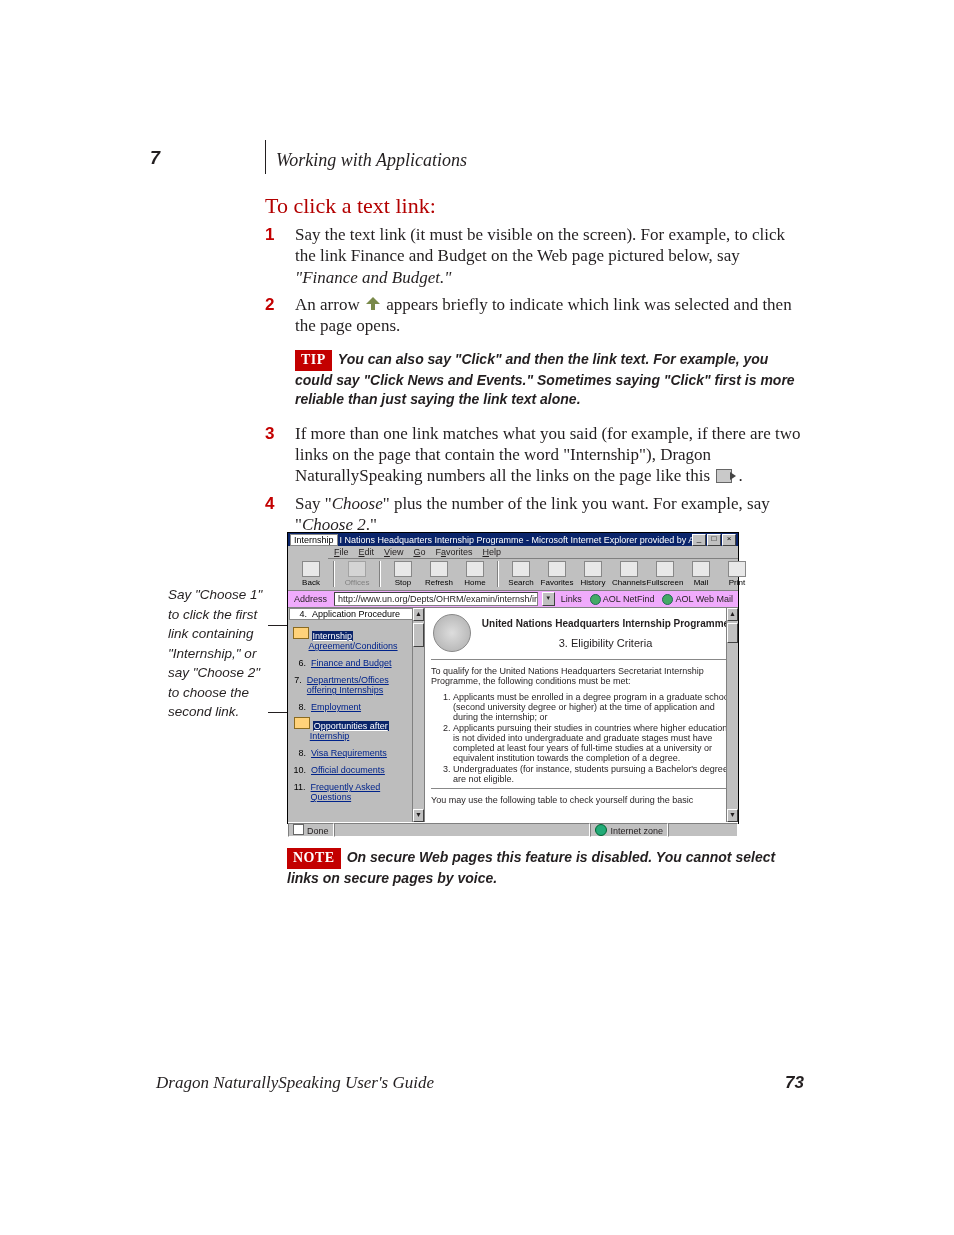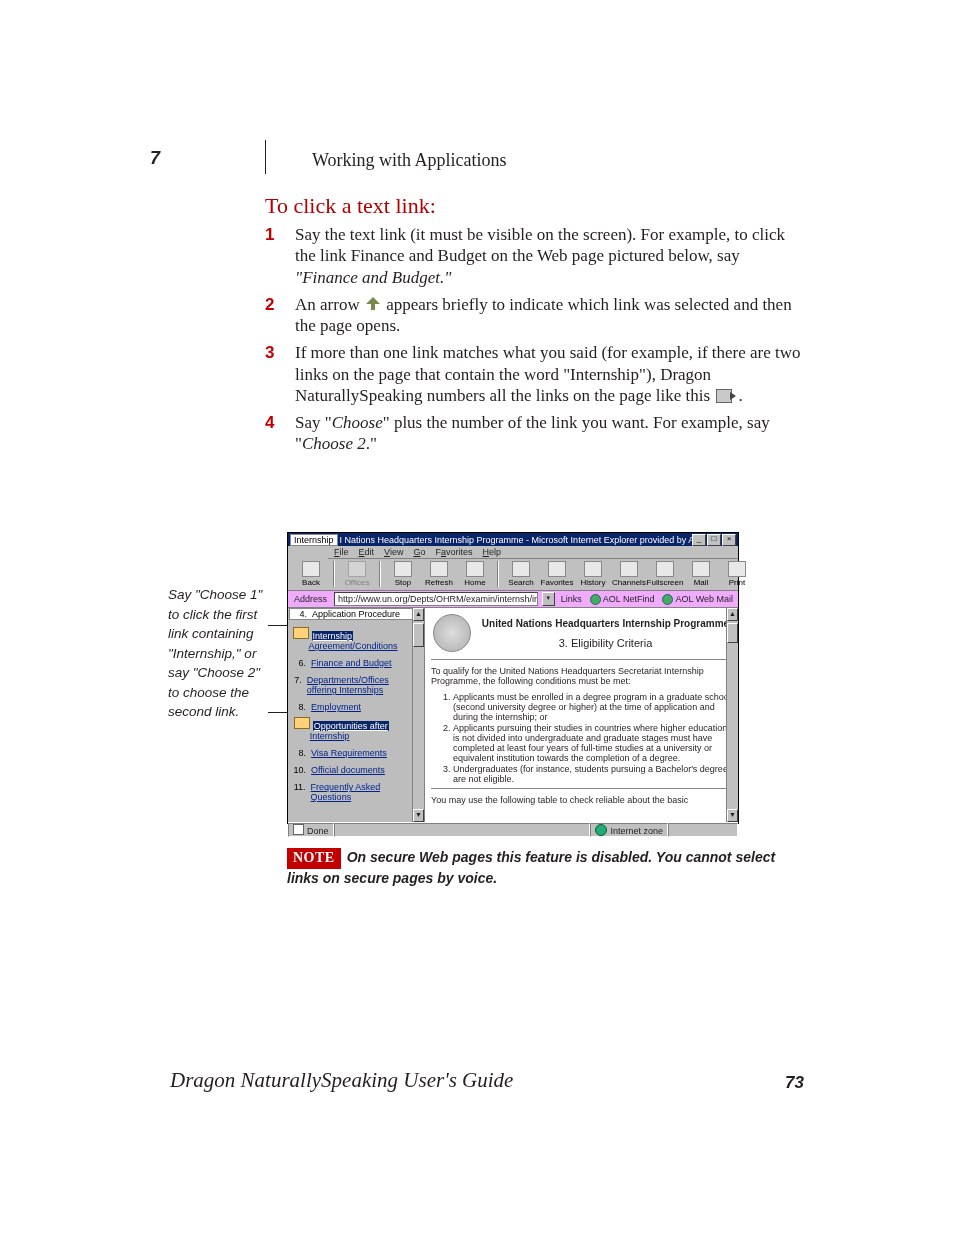--- a/index.html
+++ b/index.html
@@ -31,22 +31,22 @@
     left: 265px;
     top: 140px;
     width: 0;
     height: 34px;
     border-left: 1px solid #231f20;
   }
   .chapter-title {
     position: absolute;
     left: 276px;
     top: 150px;
+    font-style: italic;
     font-size: 18px;
-    margin-left: 36px;
   }
   .section-heading {
     position: absolute;
     left: 265px;
     top: 193px;
     color: #b30000;
     font-size: 22px;
     font-family: "Times New Roman", Times, serif;
   }
   .body {
@@ -418,23 +418,23 @@
     vertical-align:-1px;
   }
   .statusbar .grow { flex:1; }
   .statusbar .globe::before {
     content:""; display:inline-block;
     width:10px; height:10px; border-radius:50%;
     background:#2a7; border:1px solid #063;
     margin-right:3px; vertical-align:-2px;
   }
   .footer-title {
-    position:absolute; left:170px; bottom:142px;
+    position:absolute; left:156px; bottom:142px;
     font-style: italic;
-    font-size: 21px;
+    font-size: 17px;
   }
   .footer-page {
     position:absolute; right:150px; bottom:142px;
     font-family: Arial, Helvetica, sans-serif;
     font-weight:800; font-style: italic;
     font-size:17px;
     margin-top:20px;
   }
 </style>
 </head>
@@ -457,20 +457,23 @@
       </div>
     </div>
 
     <div class="step">
       <div class="num">2</div>
       <div class="txt">
         <span>An arrow </span><span class="arrow-icon"></span><span> appears briefly to indicate which link was selected and then the page opens.</span>
       </div>
     </div>
 
+    <div class="callout">
+      <span class="badge">TIP</span><span>You can also say "Click" and then the link text. For example, you could say "Click News and Events." Sometimes saying "Click" first is more reliable than just saying the link text alone.</span>
+    </div>
 
     <div class="step">
       <div class="num">3</div>
       <div class="txt">
         <span>If more than one link matches what you said (for example, if there are two links on the page that contain the word "Internship"), Dragon NaturallySpeaking numbers all the links on the page like this </span><span class="link-count-icon"></span><span> .</span>
       </div>
     </div>
 
     <div class="step">
       <div class="num">4</div>
@@ -626,21 +629,21 @@
         <h1>United Nations Headquarters Internship Programme</h1>
         <h2>3. Eligibility Criteria</h2>
         <hr>
         <p>To qualify for the United Nations Headquarters Secretariat Internship Programme, the following conditions must be met:</p>
         <ol>
           <li>Applicants must be enrolled in a degree program in a graduate school (second university degree or higher) at the time of application and during the internship; or</li>
           <li>Applicants pursuing their studies in countries where higher education is not divided into undergraduate and graduate stages must have completed at least four years of full-time studies at a university or equivalent institution towards the completion of a degree.</li>
           <li>Undergraduates (for instance, students pursuing a Bachelor's degree) are not eligible.</li>
         </ol>
         <hr>
-        <p>You may use the following table to check reliable about the basic</p>
+        <p>You may use the following table to check yourself during the basic</p>
         <div class="main-scroll">
           <div class="sb-arrow">▲</div>
           <div class="sb-thumb" style="height:18px;"></div>
           <div class="sb-arrow" style="position:absolute;bottom:0;left:0;right:0;">▼</div>
         </div>
       </div>
     </div>
 
     <div class="statusbar">
       <div class="cell icon"><span>Done</span></div>

